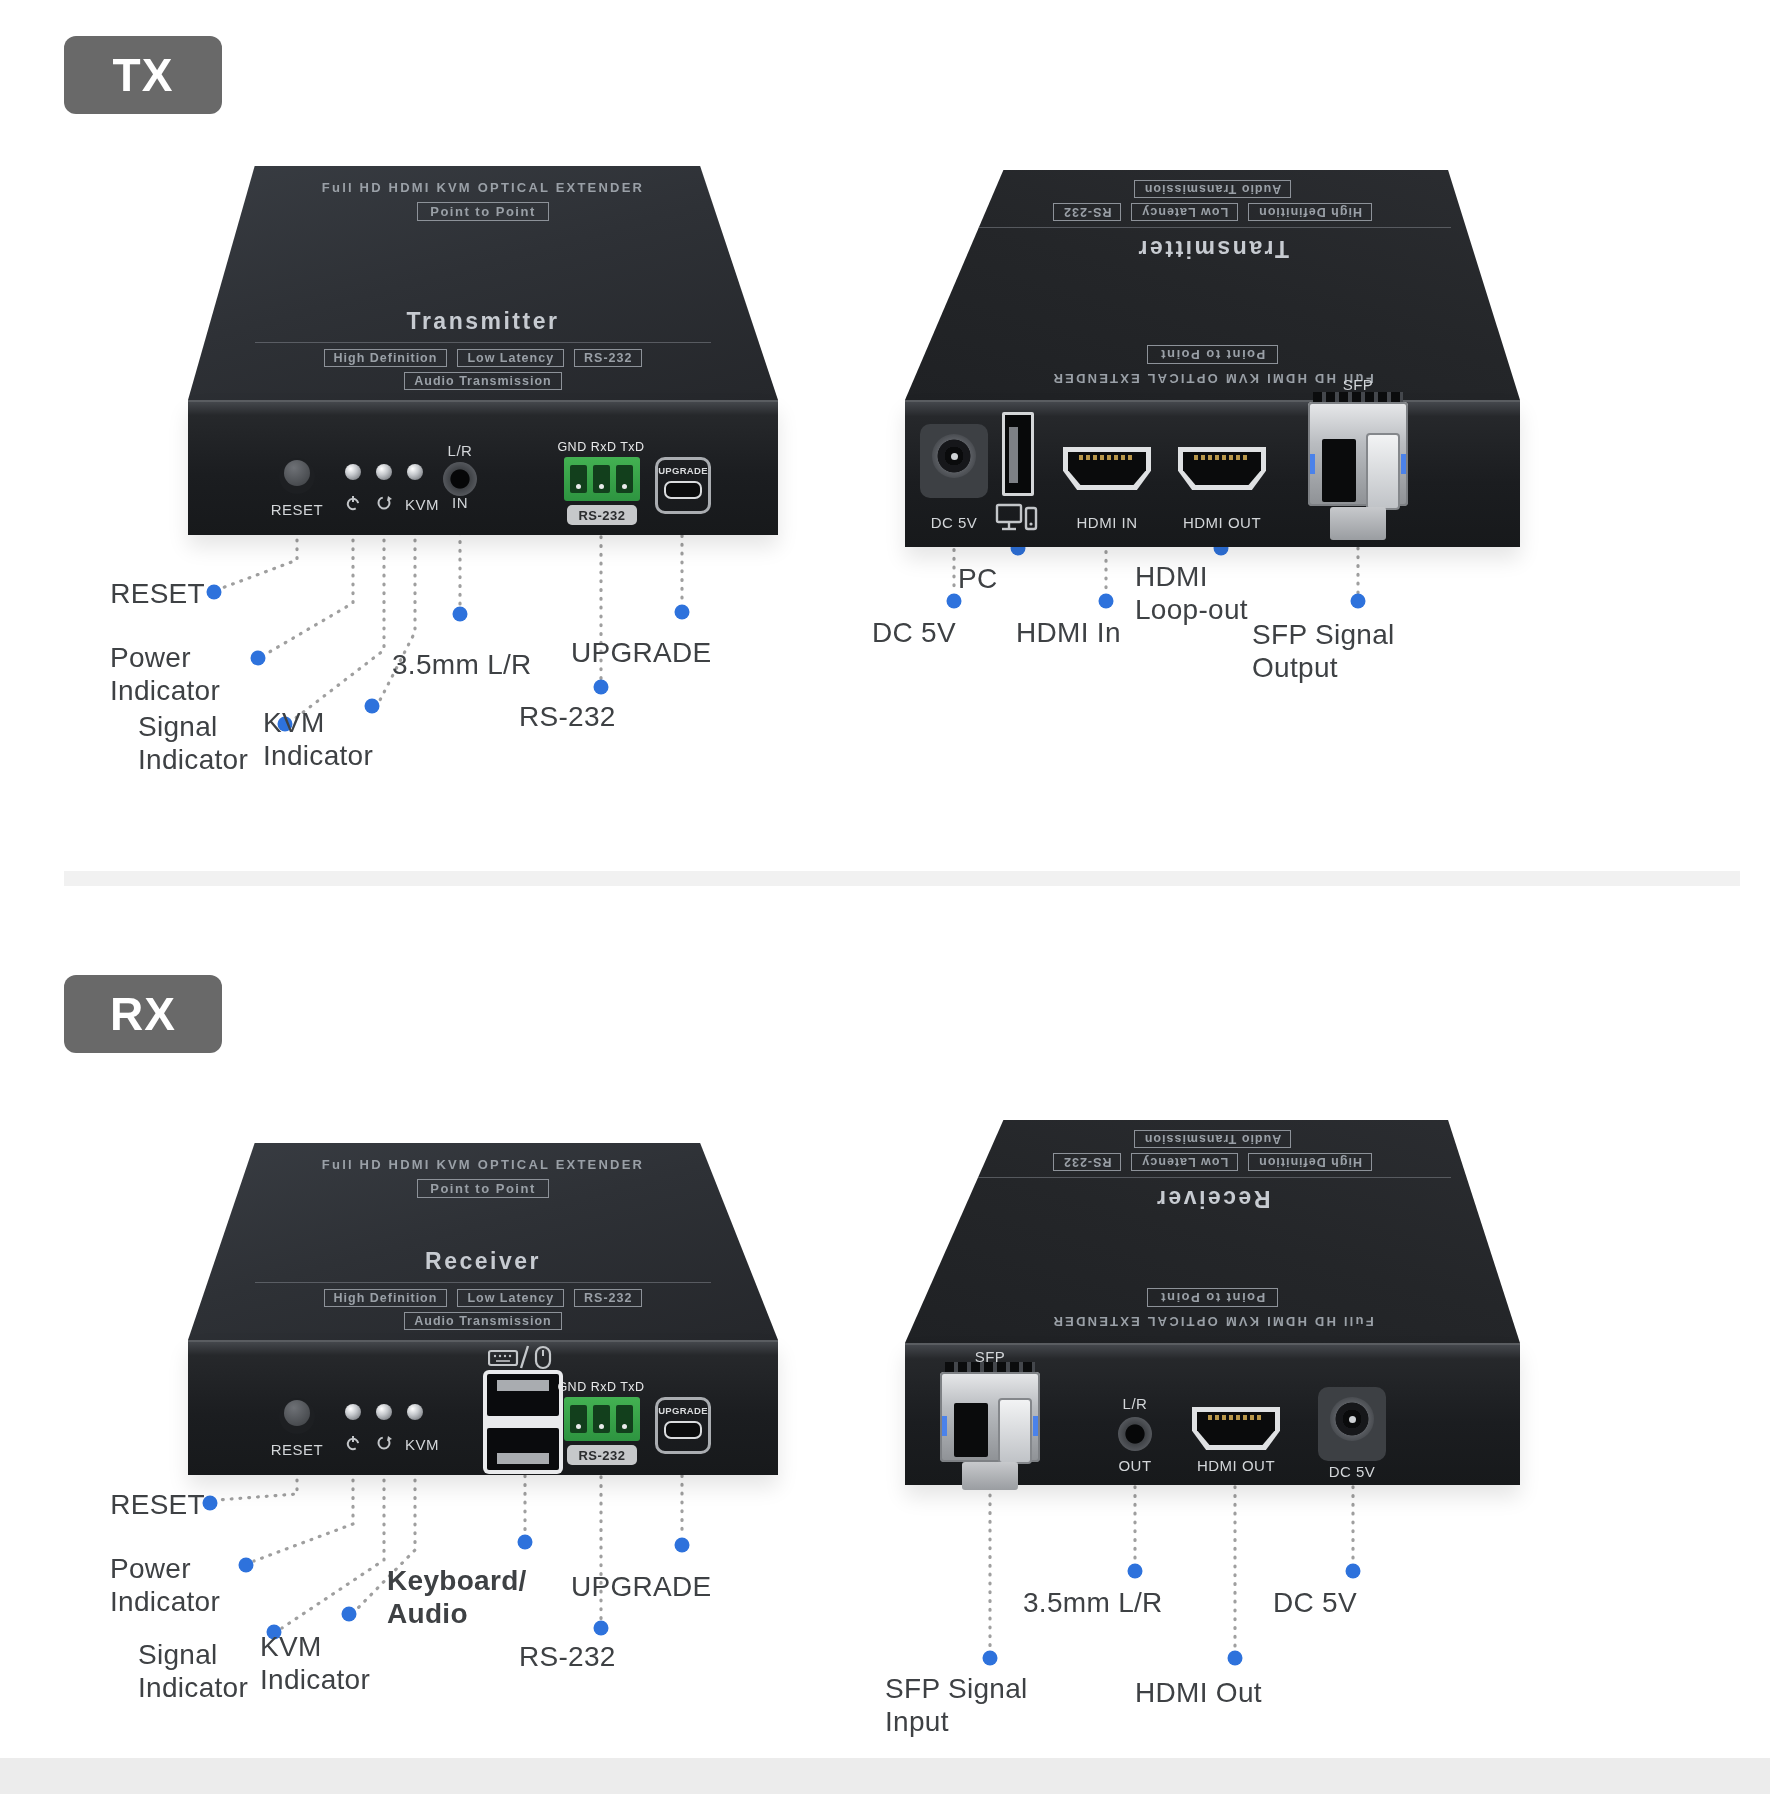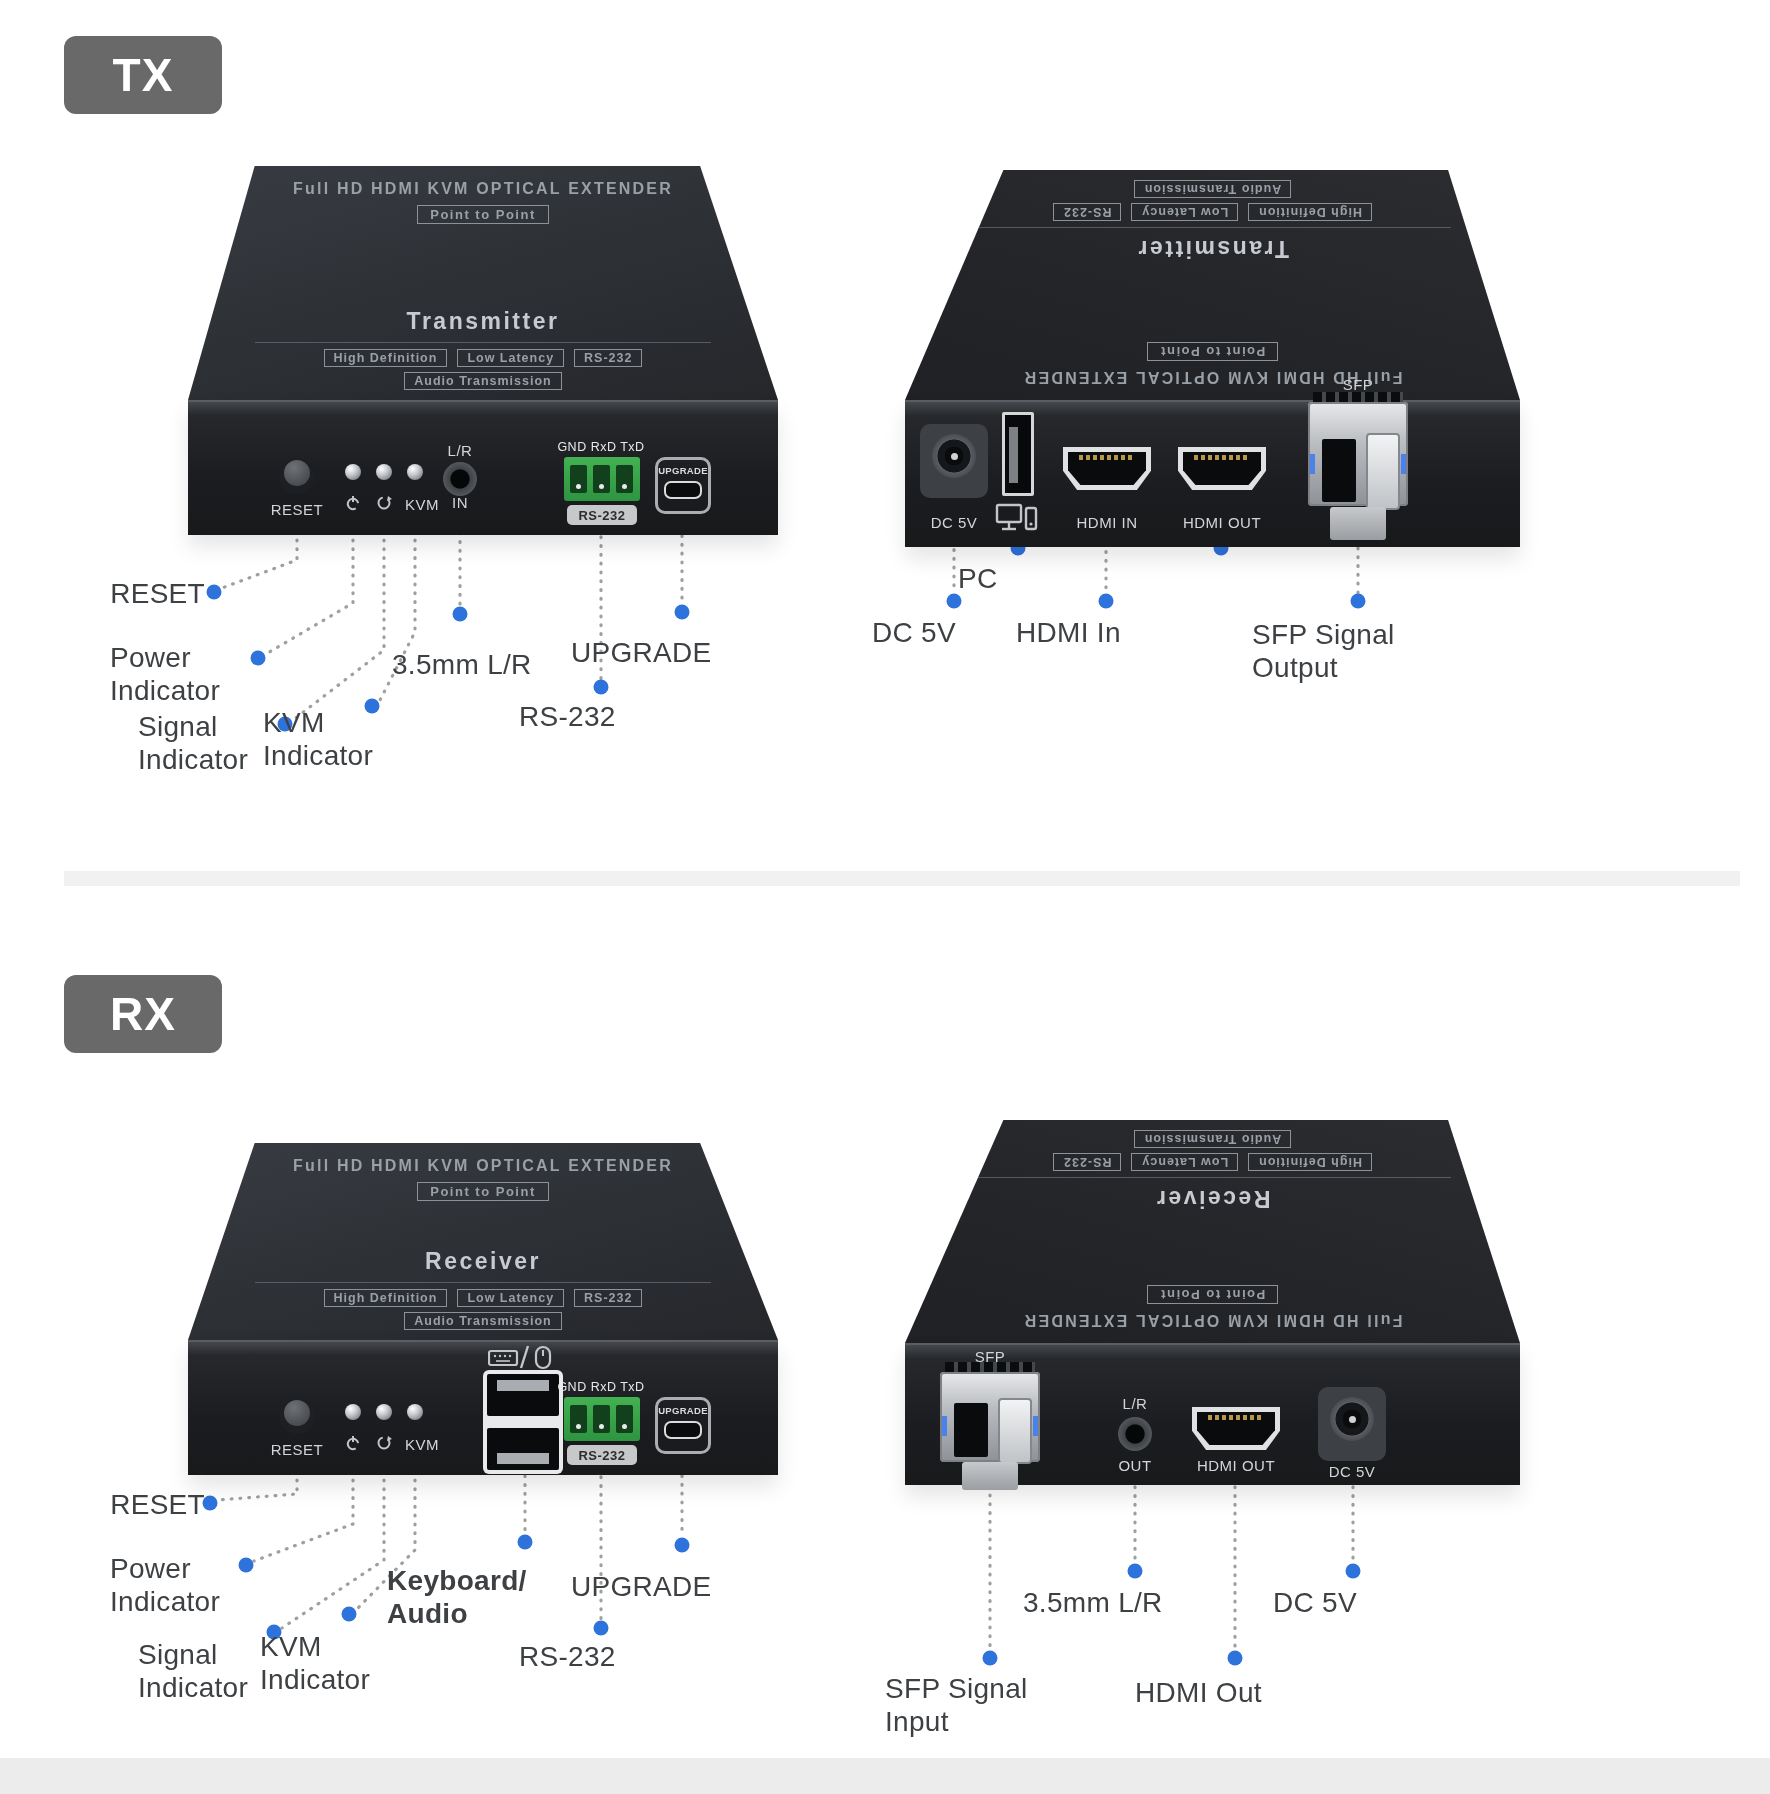--- a/index.html
+++ b/index.html
@@ -14,21 +14,21 @@
 
   
   .face{position:absolute;}
   .face-l{clip-path:polygon(11.3% 0,86.8% 0,100% 100%,0 100%);
           background:linear-gradient(165deg,#383c42 0%,#2e3136 45%,#25272b 100%);}
   .face-r{clip-path:polygon(16% 0,88.3% 0,100% 100%,0 100%);
           background:linear-gradient(195deg,#2b2d31 0%,#242629 50%,#1f2124 100%);}
   .face-content{position:absolute;left:0;top:0;right:0;bottom:0;display:flex;flex-direction:column;
                 align-items:center;padding:14px 30px 10px;box-sizing:border-box;}
   .face-content.rot{transform:rotate(180deg);}
-  .f-title{font-size:16px;font-weight:bold;color:#9aa0a7;letter-spacing:2.2px;white-space:nowrap;}
+  .f-title{font-size:13px;font-weight:bold;color:#9aa0a7;letter-spacing:2.2px;white-space:nowrap;}
   .f-ptp{margin-top:7px;font-size:13px;font-weight:bold;color:#9aa0a7;border:1.5px solid #8d9299;
          padding:1px 12px;letter-spacing:1.5px;}
   .f-spacer{flex:1;}
   .f-role{font-size:23px;font-weight:bold;color:#c7cbd1;letter-spacing:2.5px;}
   .f-line{width:86%;height:1.5px;background:#7f848a;opacity:.55;margin:7px 0 6px;}
   .f-badges{display:flex;gap:10px;}
   .f-badge{font-size:12.5px;font-weight:bold;color:#9aa0a7;border:1.5px solid #8d9299;
            padding:1px 9px;letter-spacing:1px;white-space:nowrap;}
   .f-audio{margin-top:5px;}
 
@@ -261,20 +261,24 @@
   <div class="co" style="left:263px;top:706px;width:190px;">
     <div>KVM</div>
     <div>Indicator</div>
   </div>
   <div class="co" style="left:392px;top:648px;width:200px;">3.5mm L/R</div>
   <div class="co" style="left:519px;top:700px;width:160px;">RS-232</div>
   <div class="co" style="left:571px;top:636px;width:200px;">UPGRADE</div>
   <div class="co" style="left:872px;top:616px;width:160px;">DC 5V</div>
   <div class="co" style="left:958px;top:562px;width:120px;">PC</div>
   <div class="co" style="left:1016px;top:616px;width:180px;">HDMI In</div>
+  <div class="co" style="left:1135px;top:560px;width:200px;">
+    <div>HDMI</div>
+    <div>Loop-out</div>
+  </div>
   <div class="co" style="left:1252px;top:618px;width:200px;">
     <div>SFP Signal</div>
     <div>Output</div>
   </div>
 
   <div style="position:absolute;left:64px;top:871px;width:1676px;height:15px;background:#f1f1f1;"></div>
 
   <div class="badge" style="left:64px;top:975px;">RX</div>
 
   <div class="face face-l" style="left:188px;top:1143px;width:590px;height:197px;">

